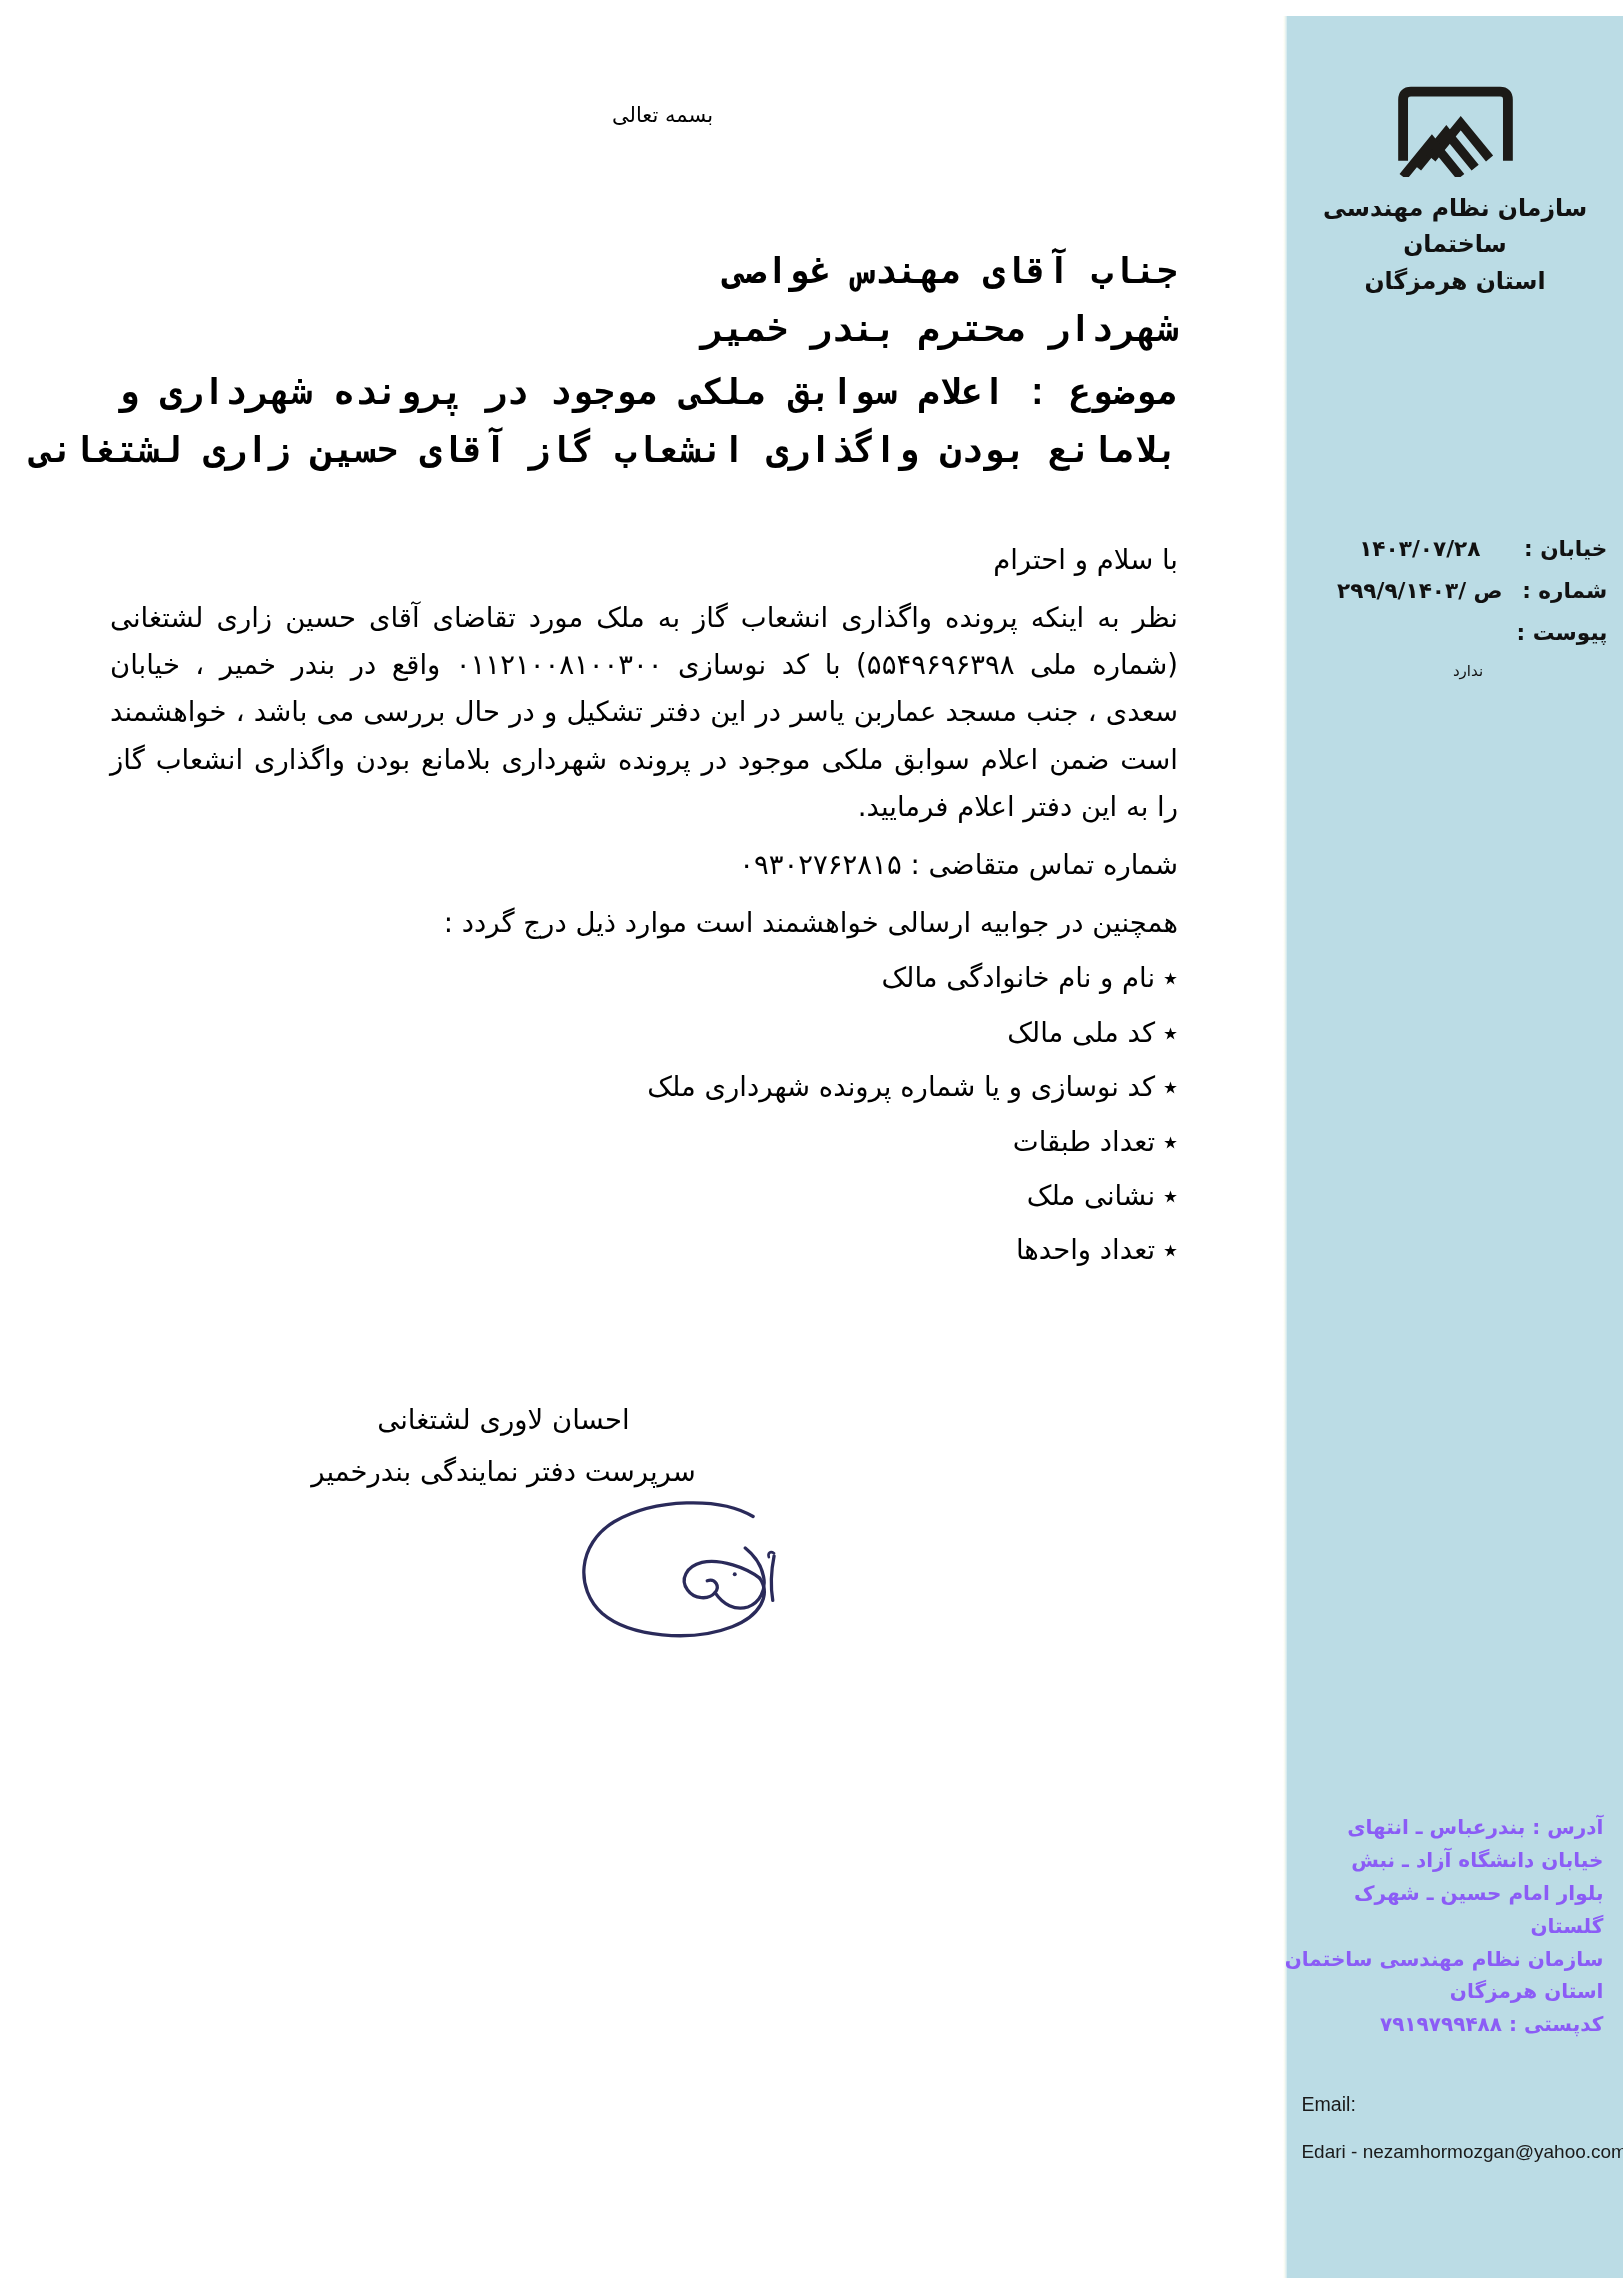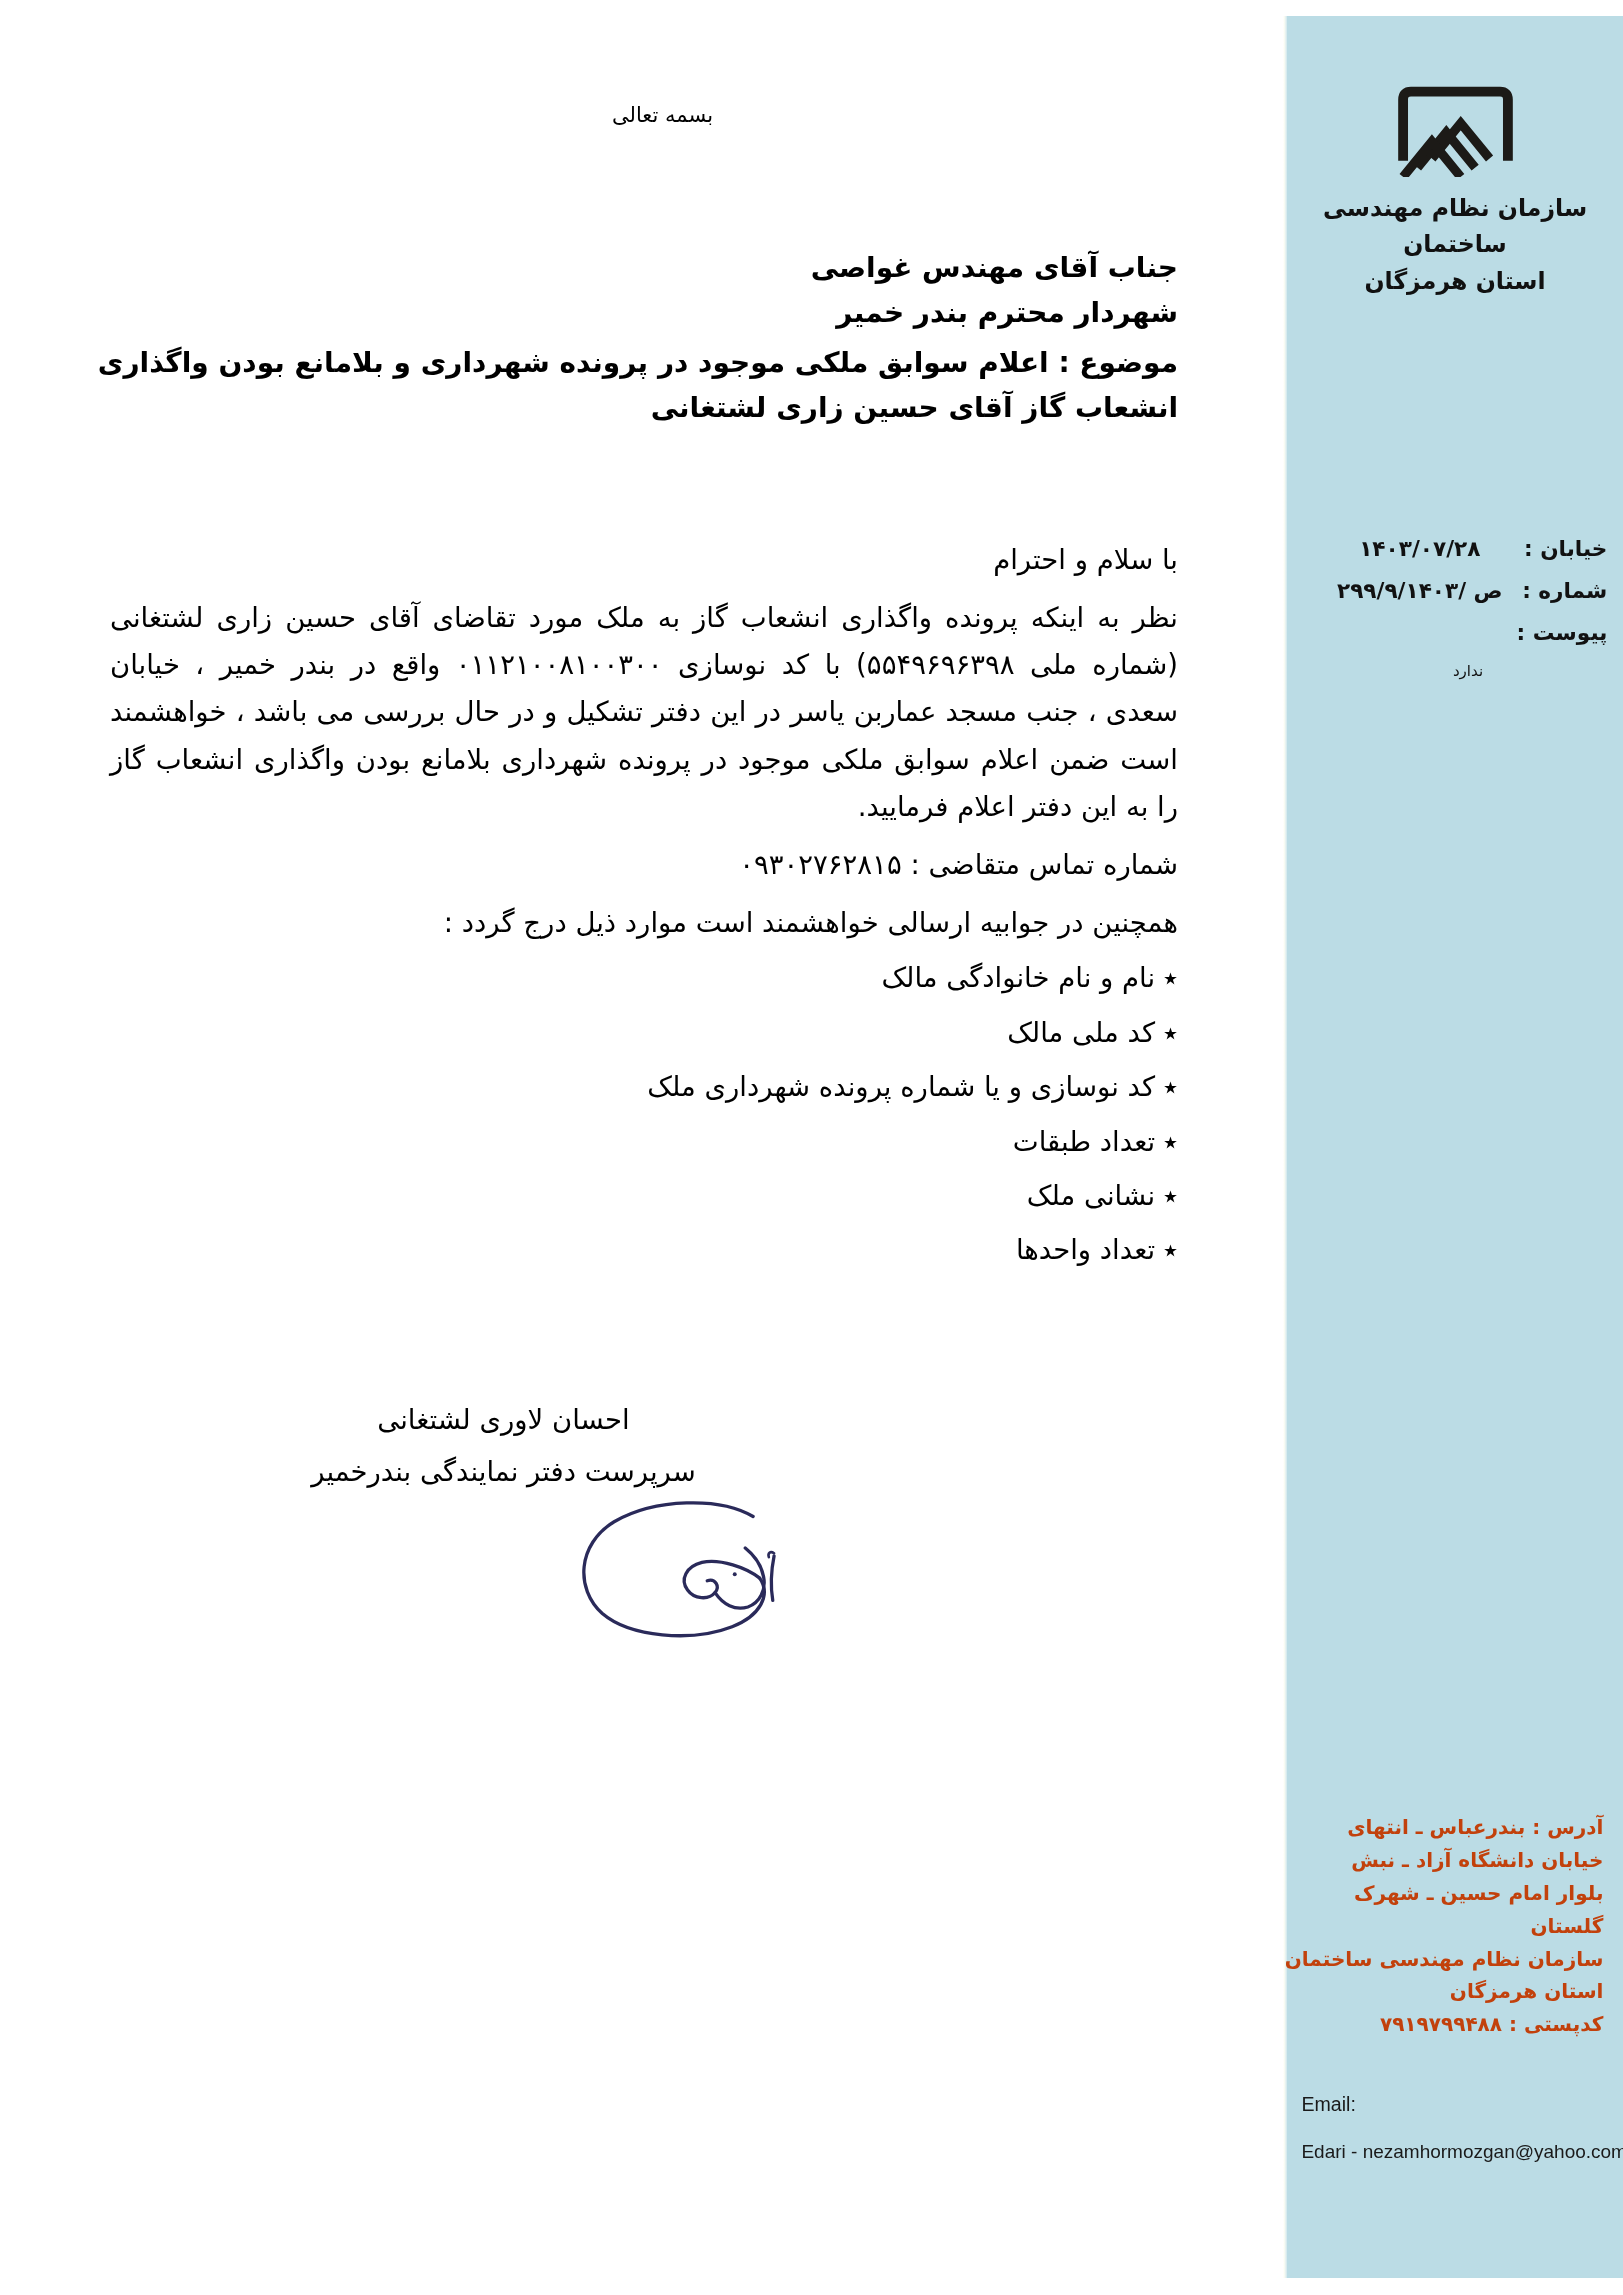--- a/index.html
+++ b/index.html
@@ -97,21 +97,21 @@
   
   .footer-addr {
     position: absolute;
     top: 1812px;
     right: 0;
     width: 360px;
     padding: 0 19.6px 0 14.4px;
     box-sizing: border-box;
     font-size: 20px;
     font-weight: bold;
-    color: #c2410c;
+    color: #8b5cf6;
     line-height: 1.58;
     text-align: right;
   }
   .footer-addr div { margin-bottom: 1.3px; }
   .footer-email-block {
     position: absolute;
     top: 2093px;
     right: 0;
     width: 336px;
     padding: 0 19.6px 0 14.4px;
@@ -150,23 +150,24 @@
     font-size: 21px;
     font-family: "DejaVu Sans", "Liberation Sans", sans-serif;
   }
 
   .addressee {
     position: absolute;
     top: 245px;
     left: 0;
     width: 1178px;
     text-align: right;
-    font-size: 28px;
+    font-size: 36px;
     font-weight: bold;
     line-height: 1.62;
+    font-family: Liberation Mono, monospace;
   }
   .addressee .subject { display: block; margin-top: 3.9px; }
 
   .body {
     position: absolute;
     top: 536px;
     left: 110px;
     width: 1068px;
     text-align: right;
     font-size: 27.5px;

